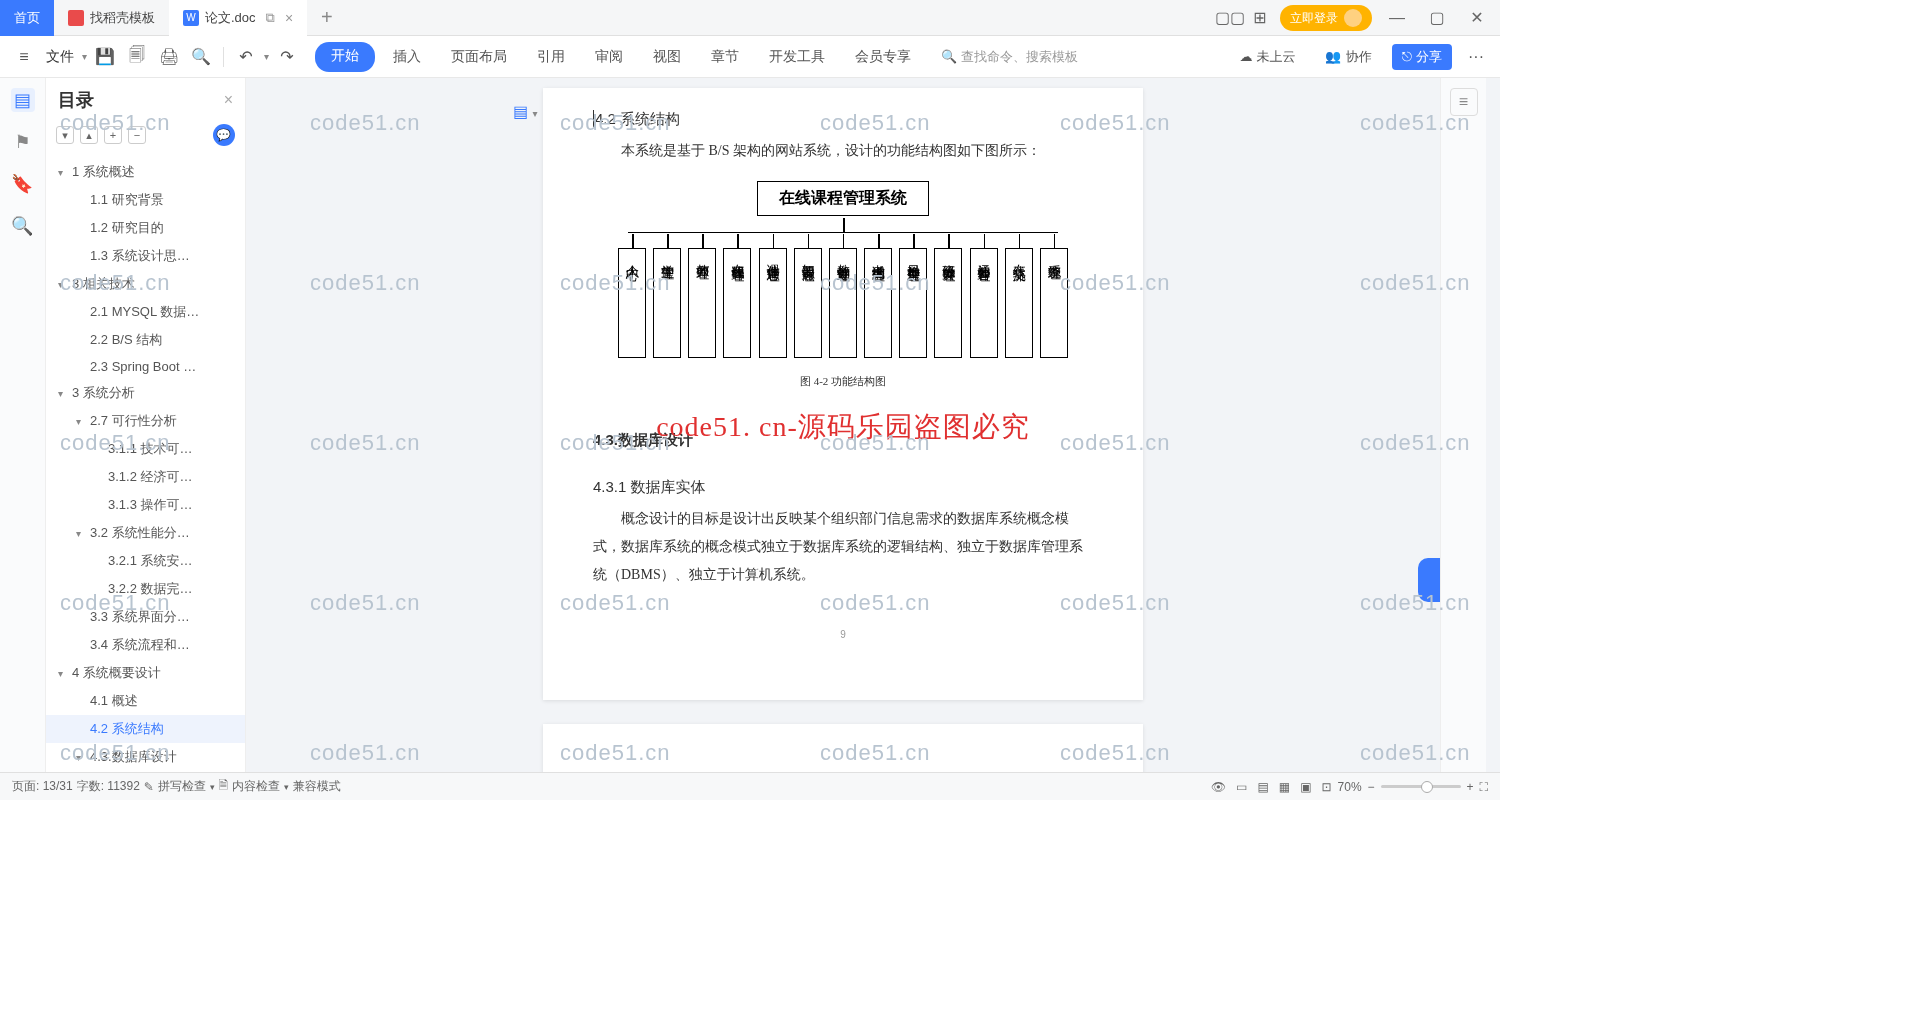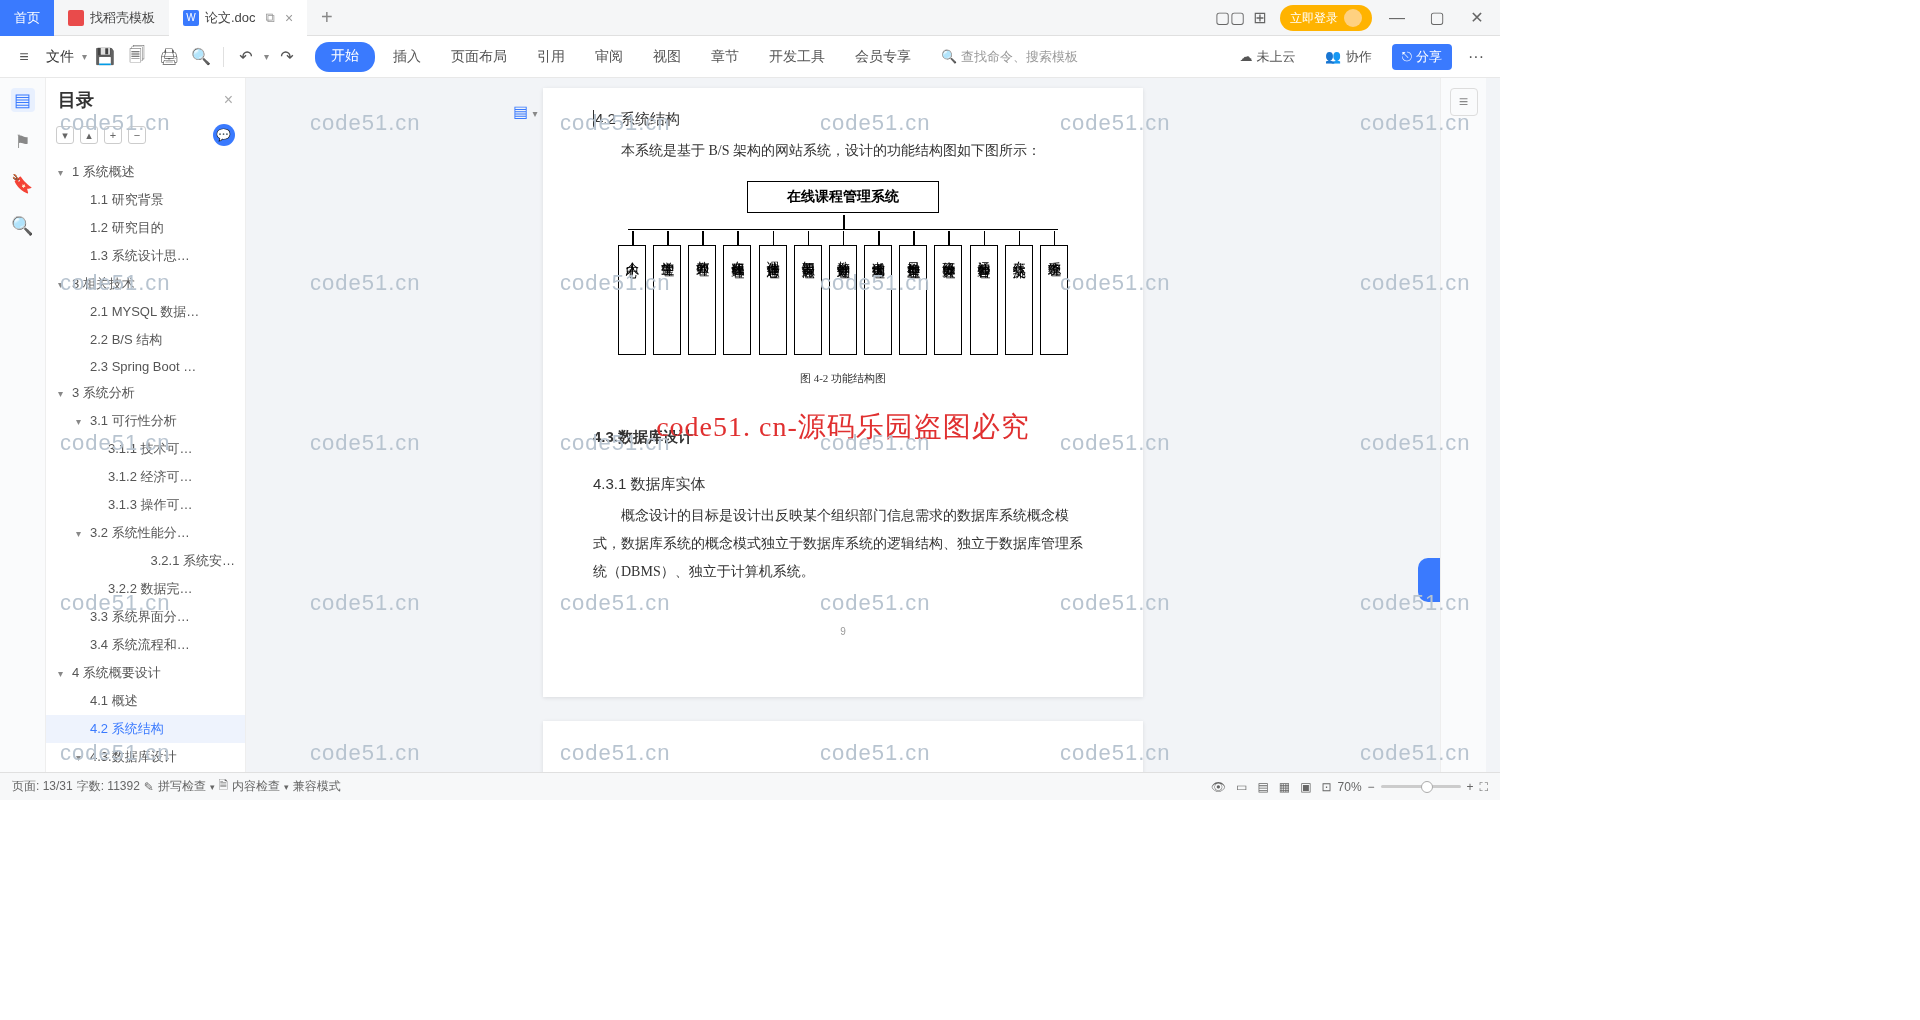--- a/index.html
+++ b/index.html
@@ -48,21 +48,21 @@
 .ol-chev{width:12px;display:inline-block;color:#888;font-size:10px;margin-right:2px}
 
 .doc-area{flex:1;background:#f2f4f7;position:relative;overflow:hidden}
 .page{width:600px;background:#fff;margin:0 auto;padding:40px 50px 60px;box-shadow:0 1px 4px rgba(0,0,0,.1);position:relative}
 .page+.page{margin-top:24px}
 .doc-scroll{height:100%;overflow:auto;padding:10px 0}
 .doc-icon{position:absolute;left:50%;margin-left:-330px;top:24px;color:#3a7afe;font-size:16px}
 .doc-h{font-size:15px;color:#333;margin:8px 0;font-weight:normal}
 .doc-p{font-size:14px;color:#333;line-height:2;text-indent:2em;margin:6px 0;font-family:SimSun,serif}
 .diagram{margin:16px auto;width:450px}
-.dg-top{border:1.5px solid #000;padding:6px 0;font-weight:bold;font-size:14px;width:192px;margin:0 auto;text-align:center;font-family:SimSun,serif}
+.dg-top{border:1.5px solid #000;padding:6px 0;font-weight:bold;font-size:16px;width:172px;margin:0 auto;text-align:center;font-family:SimSun,serif}
 .dg-line{height:30px;position:relative;margin-top:2px}
 .dg-hline{position:absolute;top:14px;left:10px;right:10px;border-top:1.5px solid #000}
 .dg-vline-top{position:absolute;top:0;left:50%;width:1.5px;height:14px;background:#000}
 .dg-row{display:flex;justify-content:space-between;gap:3px}
 .dg-box{border:1.5px solid #000;width:28px;height:110px;display:flex;flex-direction:column;align-items:center;justify-content:flex-start;padding-top:5px;font-size:13px;font-family:SimSun,serif;position:relative;letter-spacing:1px}
 .dg-box::before{content:"";position:absolute;top:-15px;left:50%;width:1.5px;height:14px;background:#000}
 .dg-ch{writing-mode:vertical-rl;text-orientation:upright}
 .caption{text-align:center;font-size:11px;color:#333;margin:10px 0;font-family:SimSun,serif}
 .watermark-red{position:absolute;color:#e03030;font-size:28px;font-family:Consolas,SimSun;white-space:nowrap;left:50%;transform:translateX(-50%);top:320px;letter-spacing:1px}
 
@@ -204,39 +204,39 @@
         <div class="ol-item" style="padding-left: 30px;">
           <span class="ol-chev"></span>
           <span>2.3 Spring Boot …</span>
         </div>
         <div class="ol-item" style="padding-left: 12px;">
           <span class="ol-chev">▾</span>
           <span>3 系统分析</span>
         </div>
         <div class="ol-item" style="padding-left: 30px;">
           <span class="ol-chev">▾</span>
-          <span>3.1 可行性分析</span>
+          <span>2.7 可行性分析</span>
         </div>
         <div class="ol-item" style="padding-left: 48px;">
           <span class="ol-chev"></span>
           <span>3.1.1 技术可…</span>
         </div>
         <div class="ol-item" style="padding-left: 48px;">
           <span class="ol-chev"></span>
           <span>3.1.2 经济可…</span>
         </div>
         <div class="ol-item" style="padding-left: 48px;">
           <span class="ol-chev"></span>
           <span>3.1.3 操作可…</span>
         </div>
         <div class="ol-item" style="padding-left: 30px;">
           <span class="ol-chev">▾</span>
           <span>3.2 系统性能分…</span>
         </div>
-        <div class="ol-item" style="padding-left: 48px; justify-content: flex-end;">
+        <div class="ol-item" style="padding-left: 48px;">
           <span class="ol-chev"></span>
           <span>3.2.1  系统安…</span>
         </div>
         <div class="ol-item" style="padding-left: 48px;">
           <span class="ol-chev"></span>
           <span>3.2.2  数据完…</span>
         </div>
         <div class="ol-item" style="padding-left: 30px;">
           <span class="ol-chev"></span>
           <span>3.3 系统界面分…</span>

